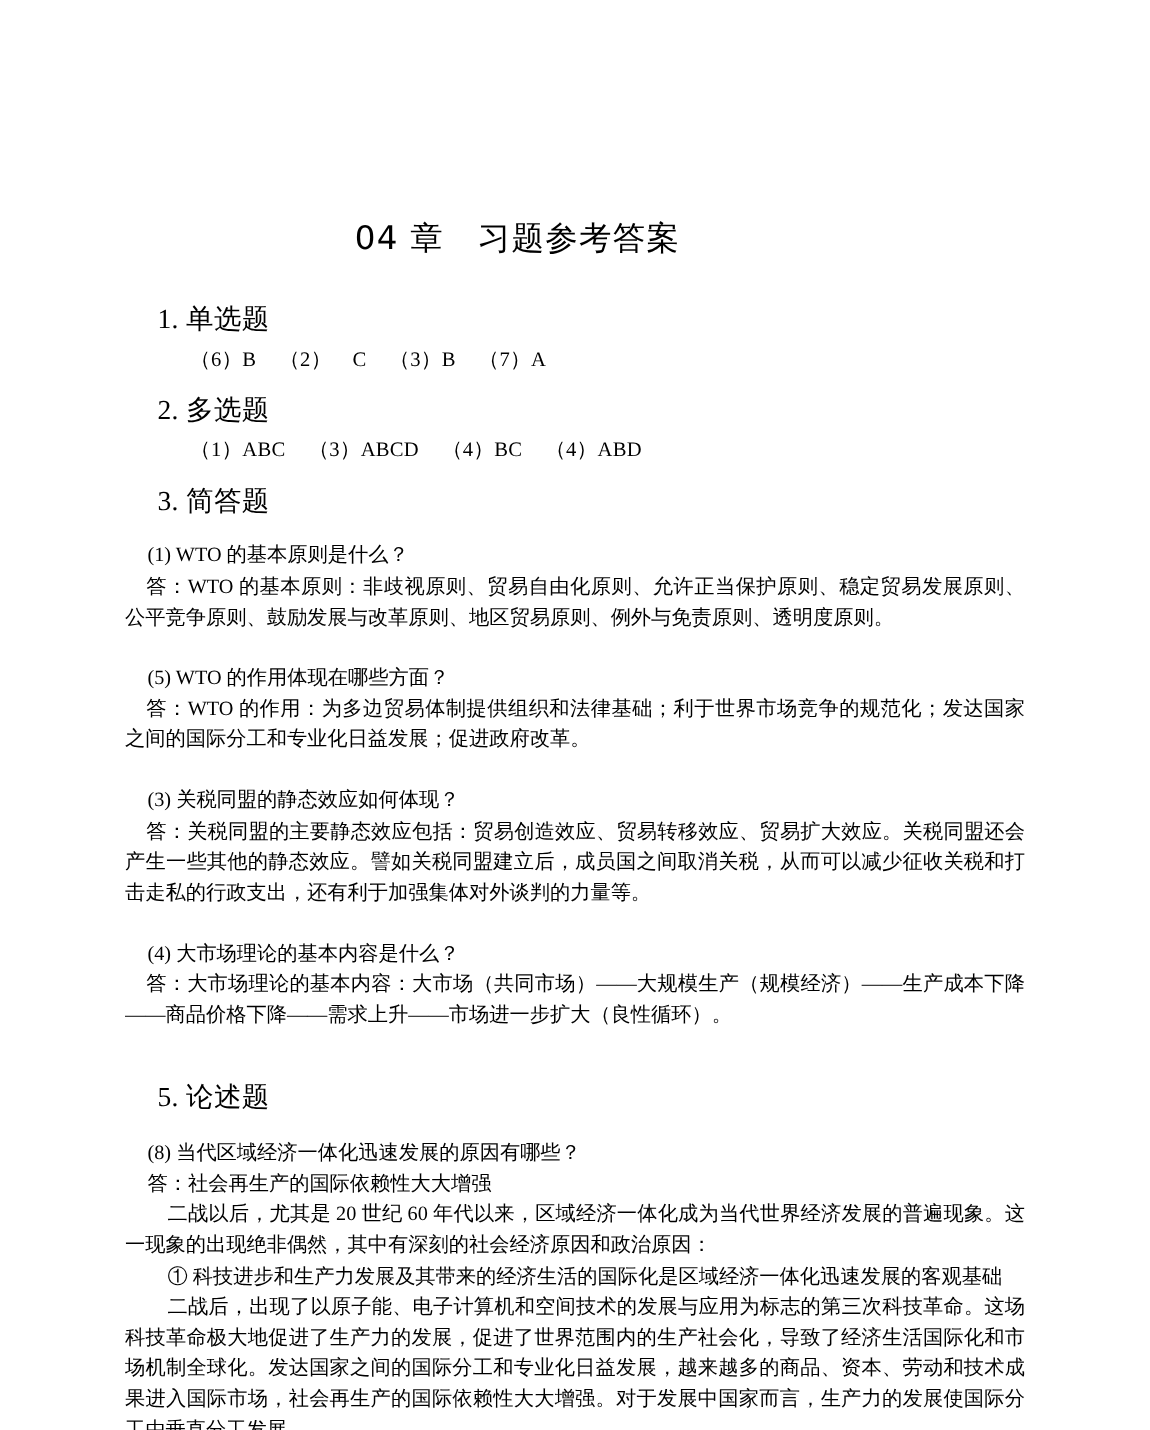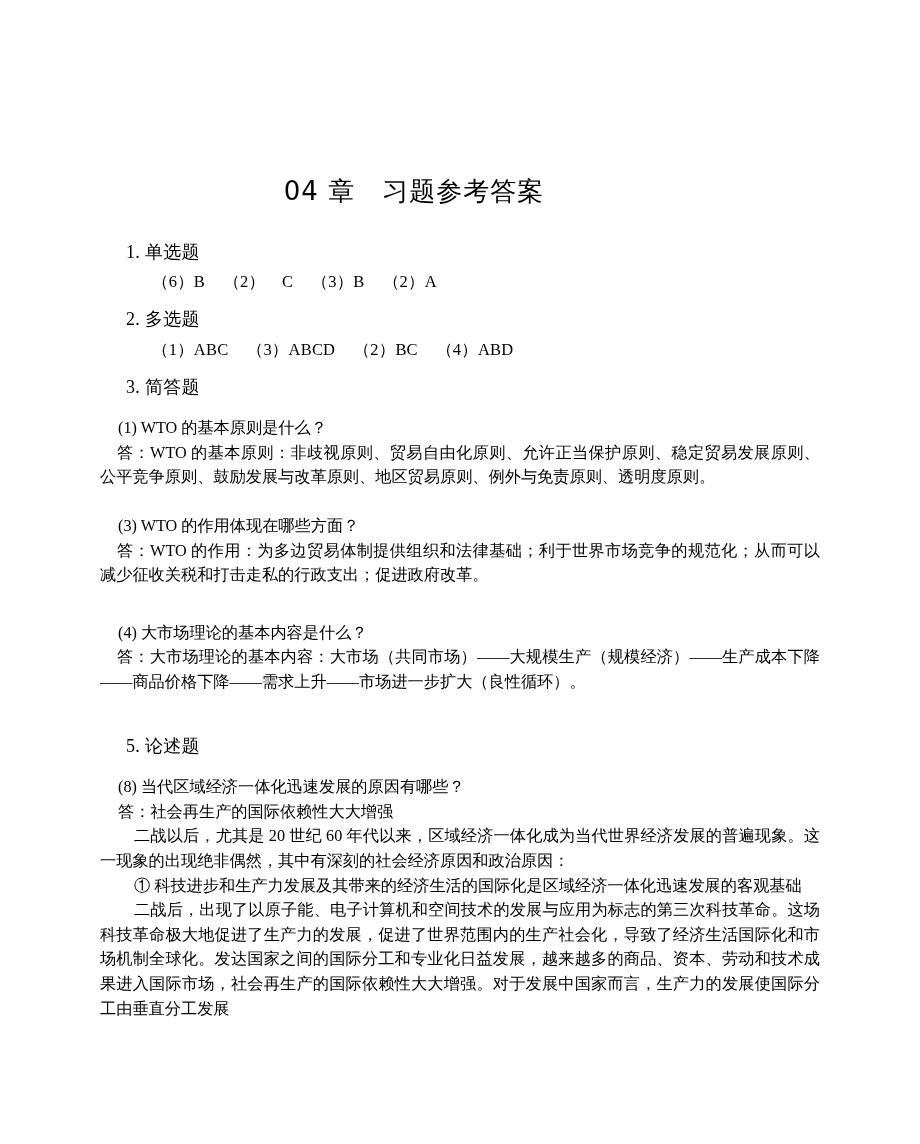--- a/index.html
+++ b/index.html
@@ -35,21 +35,21 @@
     left: 0;
     right: 0;
   }
   .content {
     position: absolute;
     top: 240px;
     left: 100px;
     width: 720px;
   }
   .section-heading {
-    font-size: 18px;
+    font-size: 22px;
     line-height: 1.35;
     margin: 0 0 6px 0;
     padding-left: 26px;
     letter-spacing: 0.3px;
   }
   .answer-line {
     font-size: 16.5px;
     line-height: 1.4;
     margin: 0 0 14px 0;
     padding-left: 52px;
@@ -107,46 +107,50 @@
 
   <h1 class="doc-title">04 章　习题参考答案</h1>
 
   <div class="content clipped">
 
     <div class="section-heading">1. 单选题</div>
     <div class="answer-line">
       <span class="ans-item">（6）B</span>
       <span class="ans-item">（2）　C</span>
       <span class="ans-item">（3）B</span>
-      <span class="ans-item">（2）A</span>
+      <span class="ans-item">（7）A</span>
     </div>
 
     <div class="section-heading">2. 多选题</div>
     <div class="answer-line">
       <span class="ans-item">（1）ABC</span>
       <span class="ans-item">（3）ABCD</span>
-      <span class="ans-item">（2）BC</span>
+      <span class="ans-item">（4）BC</span>
       <span class="ans-item">（4）ABD</span>
     </div>
 
     <div class="section-heading">3. 简答题</div>
     <div class="gap-sm"></div>
 
     <div class="q-block">
       <p class="q-line">(1) WTO 的基本原则是什么？</p>
       <p class="a-para">答：WTO 的基本原则：非歧视原则、贸易自由化原则、允许正当保护原则、稳定贸易发展原则、公平竞争原则、鼓励发展与改革原则、地区贸易原则、例外与免责原则、透明度原则。</p>
     </div>
     <div class="gap-sm"></div>
 
     <div class="q-block">
-      <p class="q-line">(3) WTO 的作用体现在哪些方面？</p>
-      <p class="a-para">答：WTO 的作用：为多边贸易体制提供组织和法律基础；利于世界市场竞争的规范化；从而可以减少征收关税和打击走私的行政支出；促进政府改革。</p>
+      <p class="q-line">(5) WTO 的作用体现在哪些方面？</p>
+      <p class="a-para">答：WTO 的作用：为多边贸易体制提供组织和法律基础；利于世界市场竞争的规范化；发达国家之间的国际分工和专业化日益发展；促进政府改革。</p>
     </div>
     <div class="gap-sm"></div>
 
+    <div class="q-block">
+      <p class="q-line">(3) 关税同盟的静态效应如何体现？</p>
+      <p class="a-para">答：关税同盟的主要静态效应包括：贸易创造效应、贸易转移效应、贸易扩大效应。关税同盟还会产生一些其他的静态效应。譬如关税同盟建立后，成员国之间取消关税，从而可以减少征收关税和打击走私的行政支出，还有利于加强集体对外谈判的力量等。</p>
+    </div>
     <div class="gap-sm"></div>
 
     <div class="q-block">
       <p class="q-line">(4) 大市场理论的基本内容是什么？</p>
       <p class="a-para">答：大市场理论的基本内容：大市场（共同市场）——大规模生产（规模经济）——生产成本下降——商品价格下降——需求上升——市场进一步扩大（良性循环）。</p>
     </div>
 
     <div class="gap-lg"></div>
 
     <div class="section-heading">5. 论述题</div>

